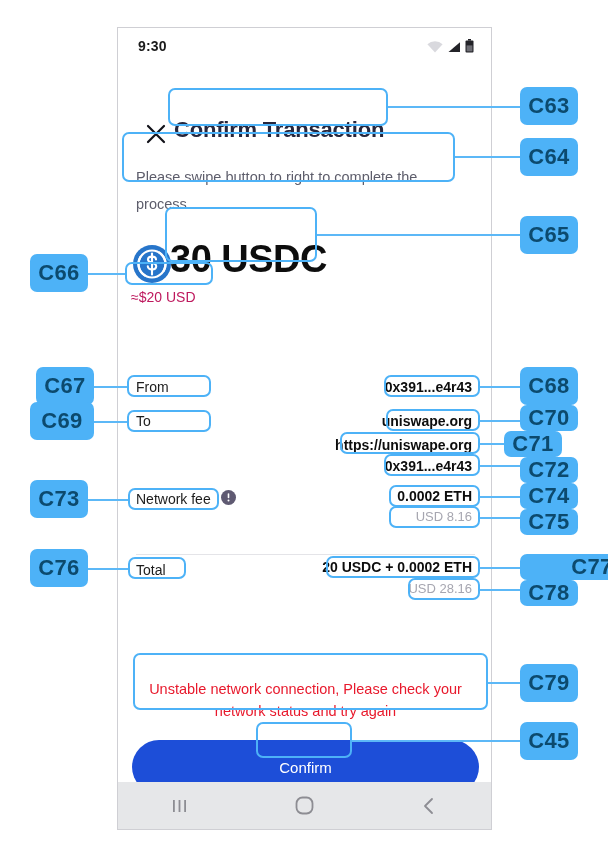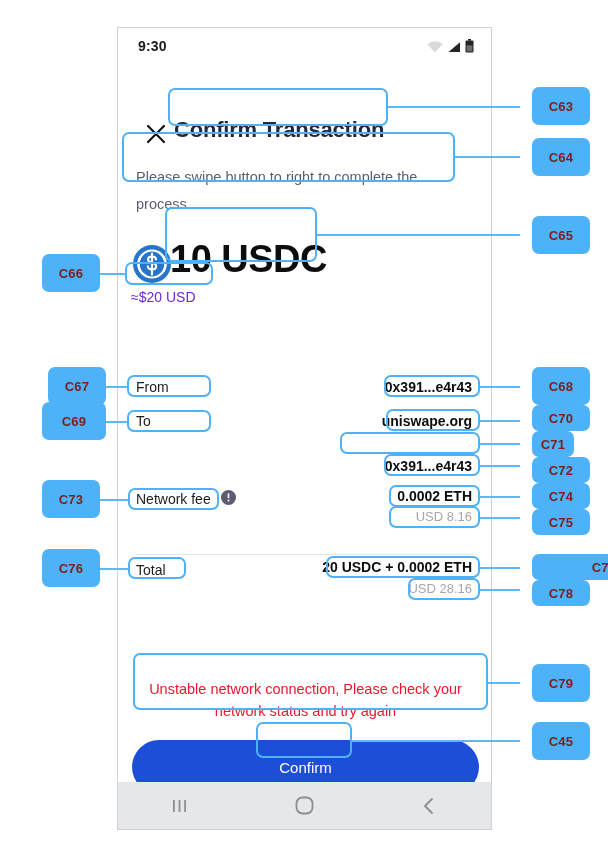--- a/index.html
+++ b/index.html
@@ -101,21 +101,21 @@
     font-weight: bold;
     color: #0d0d0d;
     letter-spacing: -0.5px;
     white-space: nowrap;
   }
   #amount-usd {
     position: absolute;
     left: 13px;
     top: 261px;
     font-size: 14px;
-    color: #6d28d9;
+    color: #be185d;
   }
 
   
   .row-label {
     position: absolute;
     font-size: 14px;
     color: #1c1c1c;
   }
   .row-value {
     position: absolute;
@@ -233,28 +233,27 @@
   }
   .conn {
     position: absolute;
     height: 2px;
     background: #5cb8f7;
   }
   .tag {
     position: absolute;
     background: #4db2f7;
     border-radius: 7px;
-    color: #7f1d1d;
-    font-size: 13px;
+    color: #0c4a6e;
+    font-size: 22px;
     font-weight: bold;
     display: flex;
     align-items: center;
     justify-content: center;
     letter-spacing: .3px;
-    margin-left: 12px;
   }
 </style>
 </head>
 <body>
 
 <div id="phone">
 
   <div id="statusbar">
     <div id="clock">9:30</div>
     <div id="sysicons">
@@ -290,28 +289,29 @@
     <svg width="44" height="44" viewBox="0 0 44 44">
       <circle cx="22" cy="22" r="19" fill="#2775ca"></circle>
       <circle cx="22" cy="22" r="13.5" fill="none" stroke="#ffffff" stroke-width="2.2"></circle>
       <path d="M22 11.5 L22 32.5" stroke="#ffffff" stroke-width="2.1" stroke-linecap="round"></path>
       <path d="M26 17.5c0-1.8-1.9-2.9-4-2.9s-4 1.1-4 2.9 1.7 2.6 4 3.2 4.2 1.5 4.2 3.5-2 3.2-4.2 3.2-4.2-1.2-4.2-3.1" fill="none" stroke="#ffffff" stroke-width="2.1" stroke-linecap="round"></path>
       <path d="M14.5 14 A10.5 10.5 0 0 0 14.5 30" fill="#2775ca"></path>
       <path d="M29.5 14 A10.5 10.5 0 0 1 29.5 30" fill="#2775ca"></path>
       <circle cx="22" cy="22" r="13.5" fill="none" stroke="#ffffff" stroke-width="2.2" stroke-dasharray="22 20" transform="rotate(-60 22 22)"></circle>
     </svg>
   </div>
-  <div id="amount">10 USDC</div>
+  <div id="amount">30 USDC</div>
   <div id="amount-usd">≈$20 USD</div>
 
   <div class="row-label" id="from-label">From</div>
   <div class="row-value" id="from-value">0x391...e4r43</div>
 
   <div class="row-label" id="to-label">To</div>
   <div class="row-value" id="to-value1">uniswape.org</div>
+  <div class="row-value" id="to-value2">https://uniswape.org</div>
   <div class="row-value" id="to-value3">0x391...e4r43</div>
 
   <div class="row-label" id="fee-label">Network fee</div>
   <div id="info-icon">
     <svg width="15" height="15" viewBox="0 0 15 15">
       <circle cx="7.5" cy="7.5" r="7.5" fill="#5f5a72"></circle>
       <rect x="6.7" y="3.2" width="1.6" height="5" rx="0.8" fill="#ffffff"></rect>
       <circle cx="7.5" cy="10.6" r="1" fill="#ffffff"></circle>
     </svg>
   </div>
@@ -380,21 +380,21 @@
   <div class="hl" style="left:127px; top:410px; width:84px; height:22px;"></div>
   <div class="conn" style="left:88px; top:421px; width:39px;"></div>
   <div class="tag" style="left:30px; top:402px; width:64px; height:38px;">C69</div>
 
   <div class="hl" style="left:386px; top:409px; width:94px; height:22px;"></div>
   <div class="conn" style="left:480px; top:420px; width:40px;"></div>
   <div class="tag" style="left:520px; top:405px; width:58px; height:26px;">C70</div>
 
   <div class="hl" style="left:340px; top:432px; width:140px; height:22px;"></div>
   <div class="conn" style="left:480px; top:443px; width:40px;"></div>
-  <div class="tag" style="left:520px; top:431px; width:42px; height:26px;">C71</div>
+  <div class="tag" style="left:504px; top:431px; width:58px; height:26px;">C71</div>
 
   <div class="hl" style="left:384px; top:454px; width:96px; height:22px;"></div>
   <div class="conn" style="left:480px; top:465px; width:40px;"></div>
   <div class="tag" style="left:520px; top:457px; width:58px; height:26px;">C72</div>
 
   <div class="hl" style="left:128px; top:488px; width:91px; height:22px;"></div>
   <div class="conn" style="left:88px; top:499px; width:40px;"></div>
   <div class="tag" style="left:30px; top:480px; width:58px; height:38px;">C73</div>
 
   <div class="hl" style="left:389px; top:485px; width:91px; height:22px;"></div>

